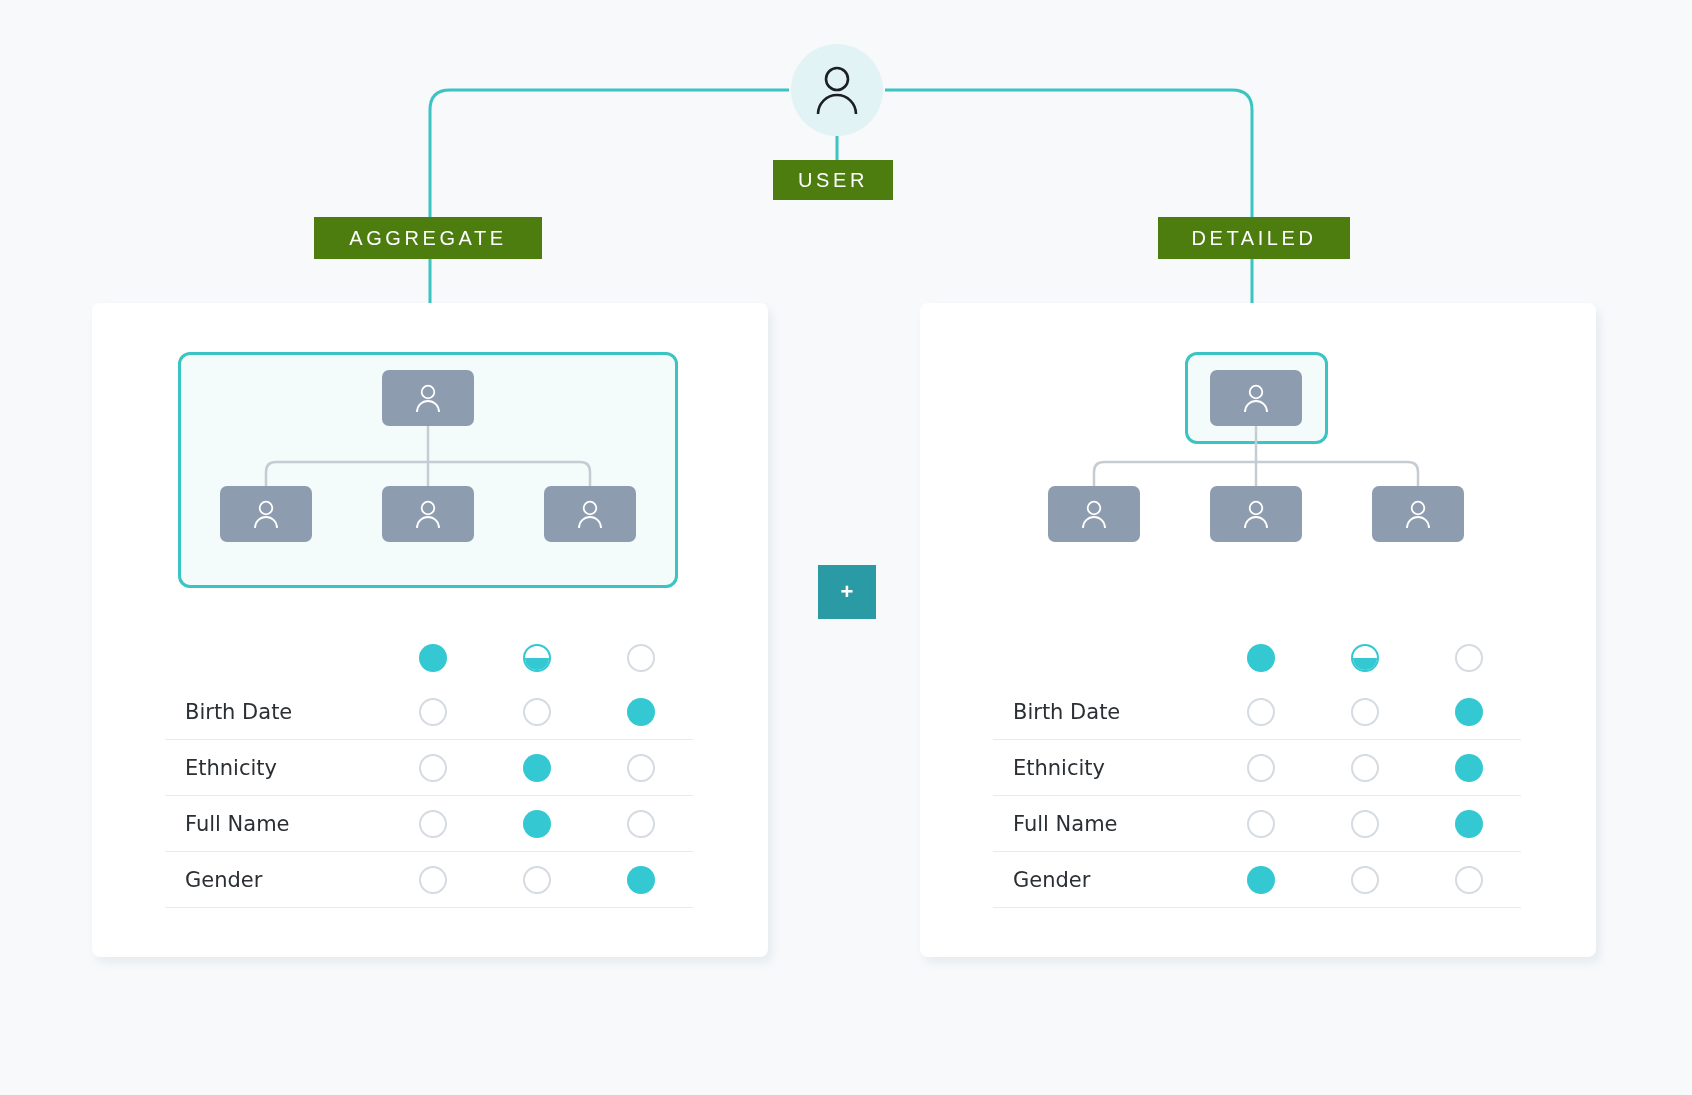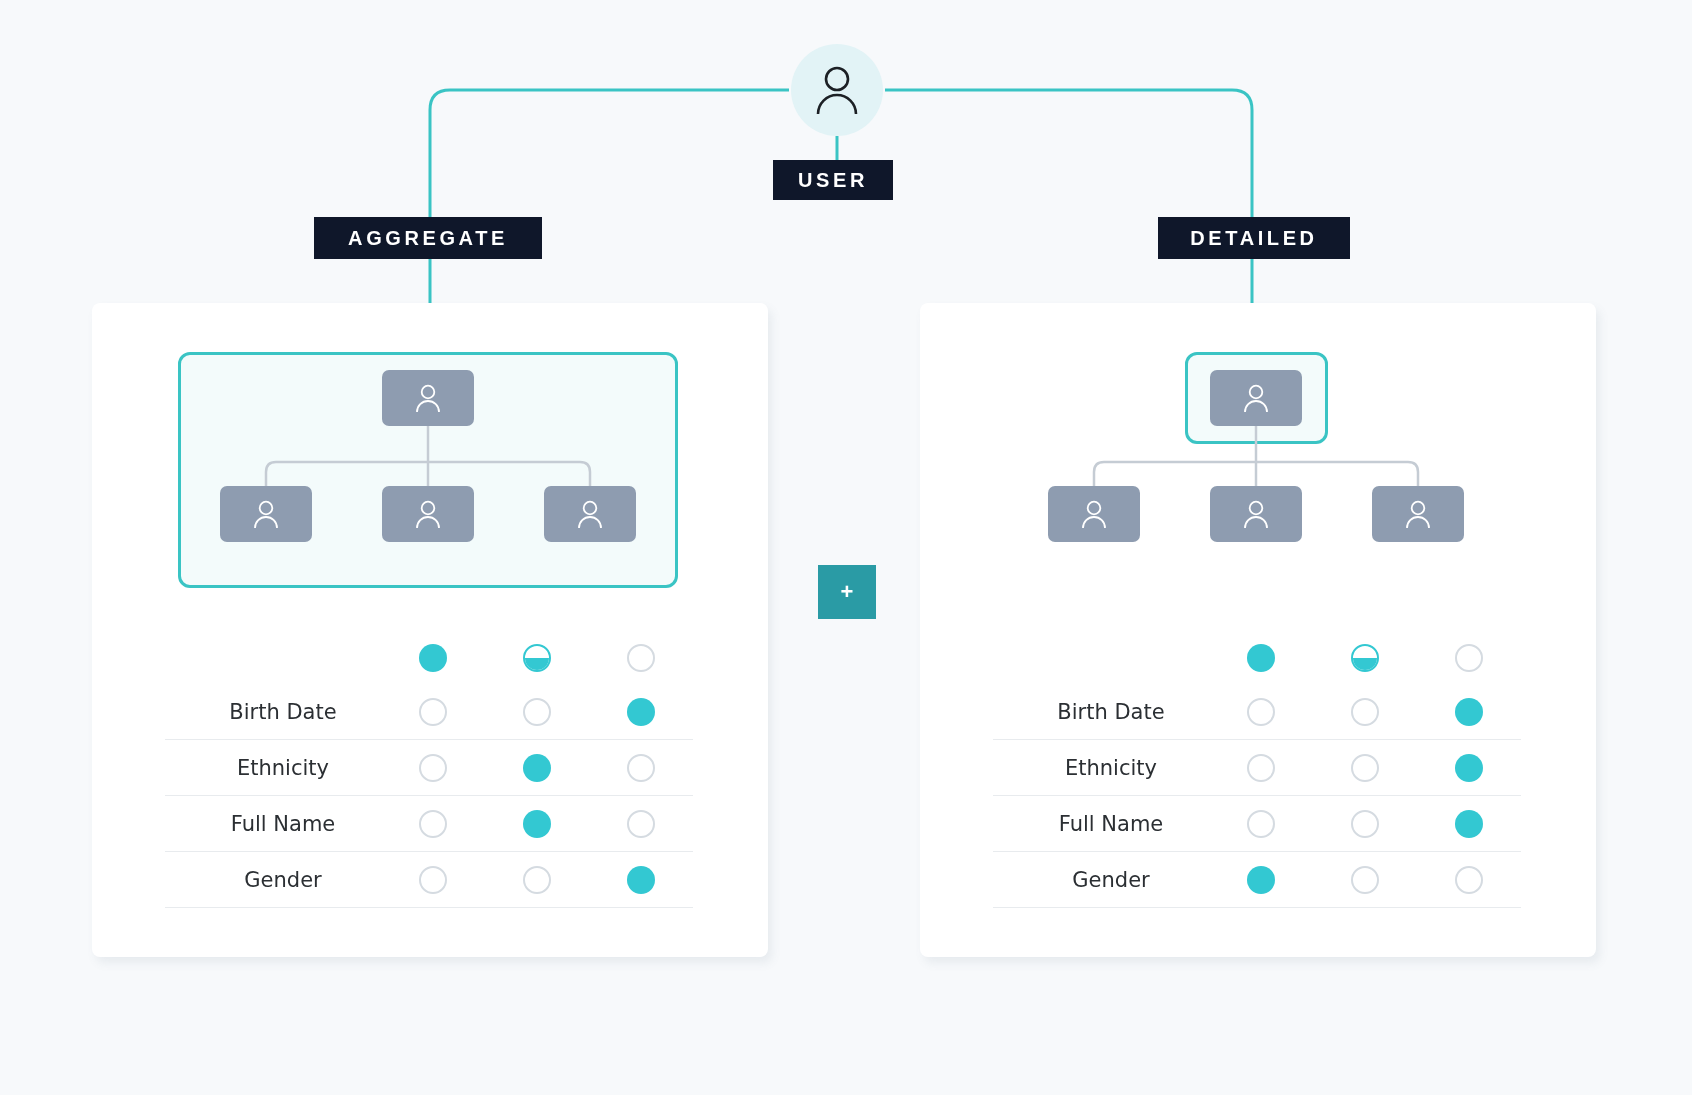--- a/index.html
+++ b/index.html
@@ -16,24 +16,24 @@
 
   
   .user-circle {
     position: absolute; left: 791px; top: 44px;
     width: 92px; height: 92px; border-radius: 50%;
     background: #e2f3f6;
     display: flex; align-items: center; justify-content: center;
   }
   .badge {
     position: absolute;
-    background: #0f172a;
+    background: #4d7c0f;
     color: #ffffff;
     font-size: 20px;
-    font-weight: bold;
+    font-weight: normal;
     letter-spacing: 3.6px;
     display: flex; align-items: center; justify-content: center;
     white-space: nowrap;
   }
   #badge-user   { left: 773px; top: 160px; width: 120px; height: 40px; }
   #badge-aggregate { left: 314px; top: 217px; width: 228px; height: 42px; }
   #badge-detailed  { left: 1158px; top: 217px; width: 192px; height: 42px; }
 
   
   .card {
@@ -81,21 +81,21 @@
   .n-c3   { left: 366px; top: 136px; }
 
   
   .table { position: absolute; width: 528px; }
   #table-aggregate { left: 165px;  top: 632px; }
   #table-detailed  { left: 993px;  top: 632px; }
 
   .thead { display: flex; height: 52px; align-items: center; }
   .thead .label-cell { width: 216px; }
   .trow  { display: flex; height: 56px; align-items: center;
-           border-bottom: 1px solid #e8ebee; text-align: center; }
+           border-bottom: 1px solid #e8ebee; }
   .trow:first-of-type { border-top: 2px solid #3c4043; }
   .trow .label-cell {
     width: 216px; padding-left: 20px;
     font-size: 21px; color: #2b2f33;
     font-family: "DejaVu Sans", sans-serif;
   }
   .dot-cell { width: 104px; display: flex; align-items: center; justify-content: center; }
 
   .dot { width: 28px; height: 28px; border-radius: 50%; }
   .dot.empty { border: 2px solid #d5dbe1; background: #ffffff; }

